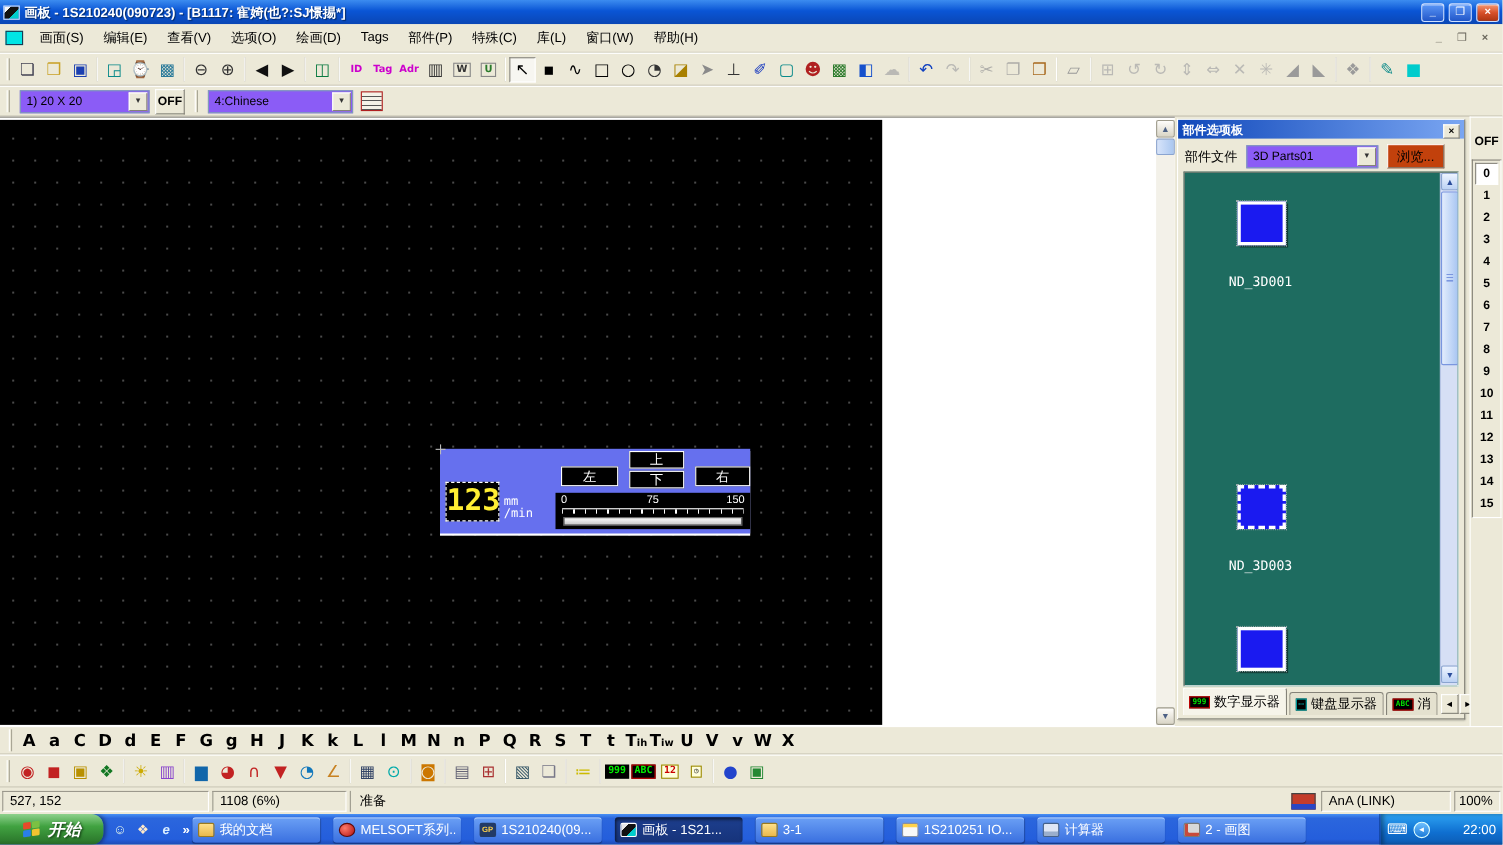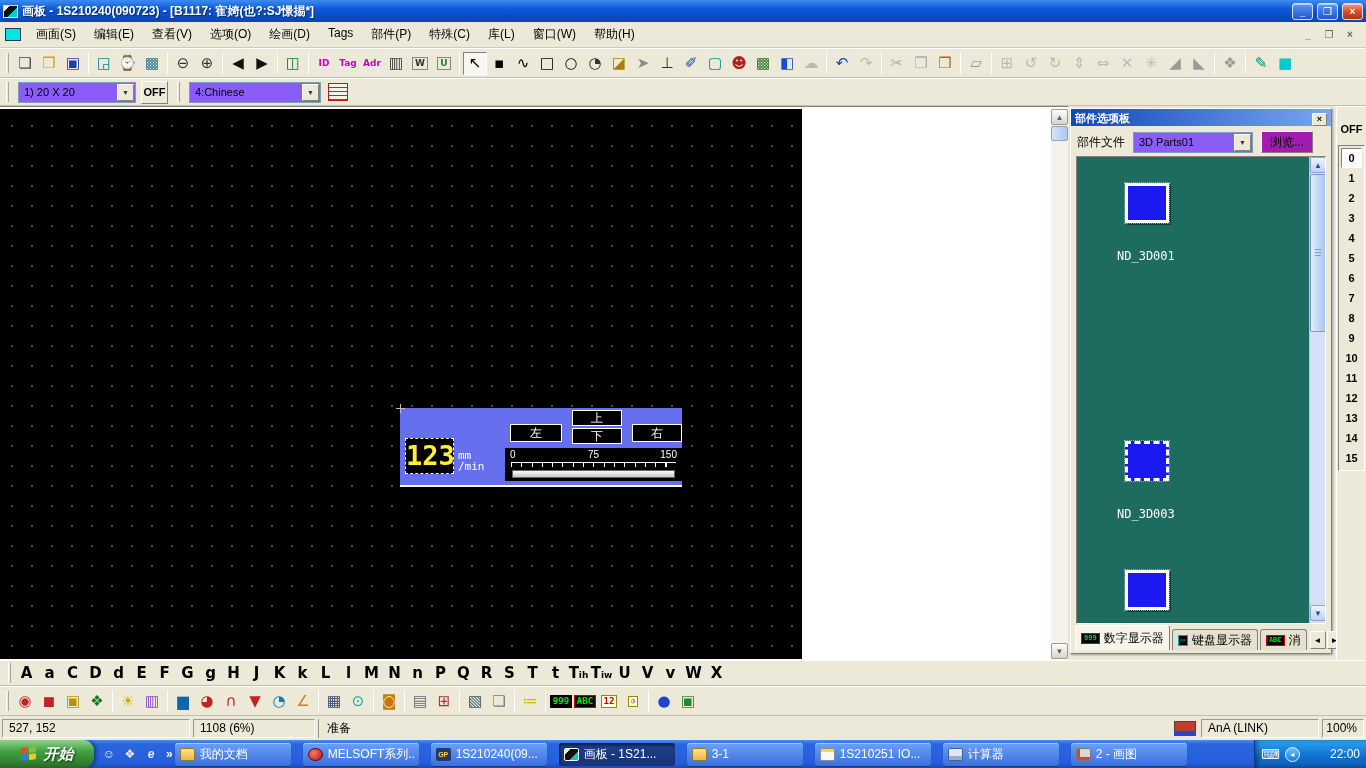--- a/index.html
+++ b/index.html
@@ -64,21 +64,21 @@
   .wscale .s1{position:absolute;left:50%;transform:translateX(-50%);top:1px}
   .wscale .s2{position:absolute;right:5px;top:1px}
   .wscale .ticks{position:absolute;left:6px;right:6px;top:14px;height:5px;border-top:1px solid #fff;background:repeating-linear-gradient(90deg,#fff 0 1px,transparent 1px 10.3px)}
   .wscale .wbar{position:absolute;left:7px;right:7px;bottom:3px;height:8px;background:linear-gradient(#fbfbfb,#c6c6c6);border:1px solid #666}
 
   
   .palette{position:absolute;left:1070px;top:108px;width:262px;height:546px;background:#ece9d8;border:1px solid;border-color:#fff #848278 #848278 #fff;box-shadow:1px 1px 2px rgba(0,0,0,.35)}
   .pal-title{height:17px;background:linear-gradient(90deg,#1048ba,#7aa6f2);color:#fff;font-weight:bold;font-size:11px;display:flex;align-items:flex-end;padding:0 4px}
   .pal-close{margin-left:auto;width:15px;height:13px;background:#ece9d8;border:1px solid;border-color:#fff #848278 #848278 #fff;color:#000;font-size:9px;line-height:11px;text-align:center;font-weight:bold}
   .pal-controls{display:flex;align-items:center;gap:8px;padding:5px 6px;font-size:12px}
-  .btn3d{height:22px;background:#a21caf;border:1px solid;border-color:#fff #848278 #848278 #fff;display:flex;align-items:center;justify-content:center;font-size:12px;padding:0 8px}
+  .btn3d{height:22px;background:#c2410c;border:1px solid;border-color:#fff #848278 #848278 #fff;display:flex;align-items:center;justify-content:center;font-size:12px;padding:0 8px}
   .pal-list{position:absolute;left:5px;top:47px;width:250px;height:468px;background:#1e6c60;border:1px solid;border-color:#848278 #fff #fff #848278;overflow:hidden}
   .part-item{position:absolute;left:48px;width:160px}
   .part-square{width:44px;height:40px;background:#1a1af0;border:3px solid #fff;outline:1px dotted #9aa;box-shadow:2px 2px 0 rgba(0,0,0,.45)}
   .part-square.dashed{border-style:dashed;box-shadow:none}
   .part-label{color:#fff;font-size:12px;margin-top:26px;margin-left:-8px;font-family:"DejaVu Sans Mono",monospace;white-space:nowrap}
   .pal-scroll{position:absolute;right:0;top:0;bottom:0;width:16px;background:#d6dff5;border-left:1px solid #b6c4e4}
   .pscroll-btn{position:absolute;left:0;width:16px;height:16px;background:linear-gradient(#eef4ff,#bcd2f4);border:1px solid #8aa4d0;border-radius:2px;color:#2b4d9b;font-size:8px;display:flex;align-items:center;justify-content:center}
   .pscroll-btn.up{top:0}.pscroll-btn.down{bottom:2px}
   .pthumb{position:absolute;left:0;top:17px;width:16px;height:158px;background:linear-gradient(90deg,#e3edfd,#a9c6f2);border:1px solid #7a96df;border-radius:2px}
   .pthumb::after{content:"";position:absolute;left:4px;right:4px;top:50%;height:7px;margin-top:-4px;background:repeating-linear-gradient(#7a96df 0 1px,transparent 1px 3px)}

